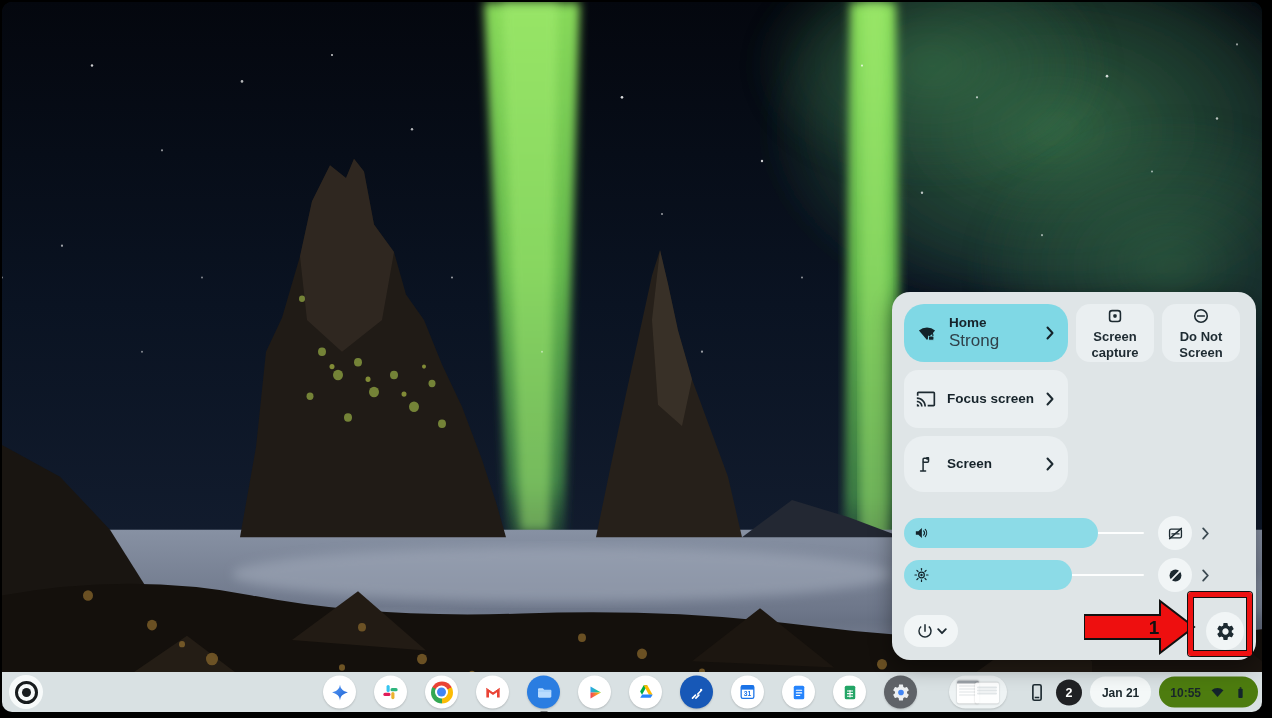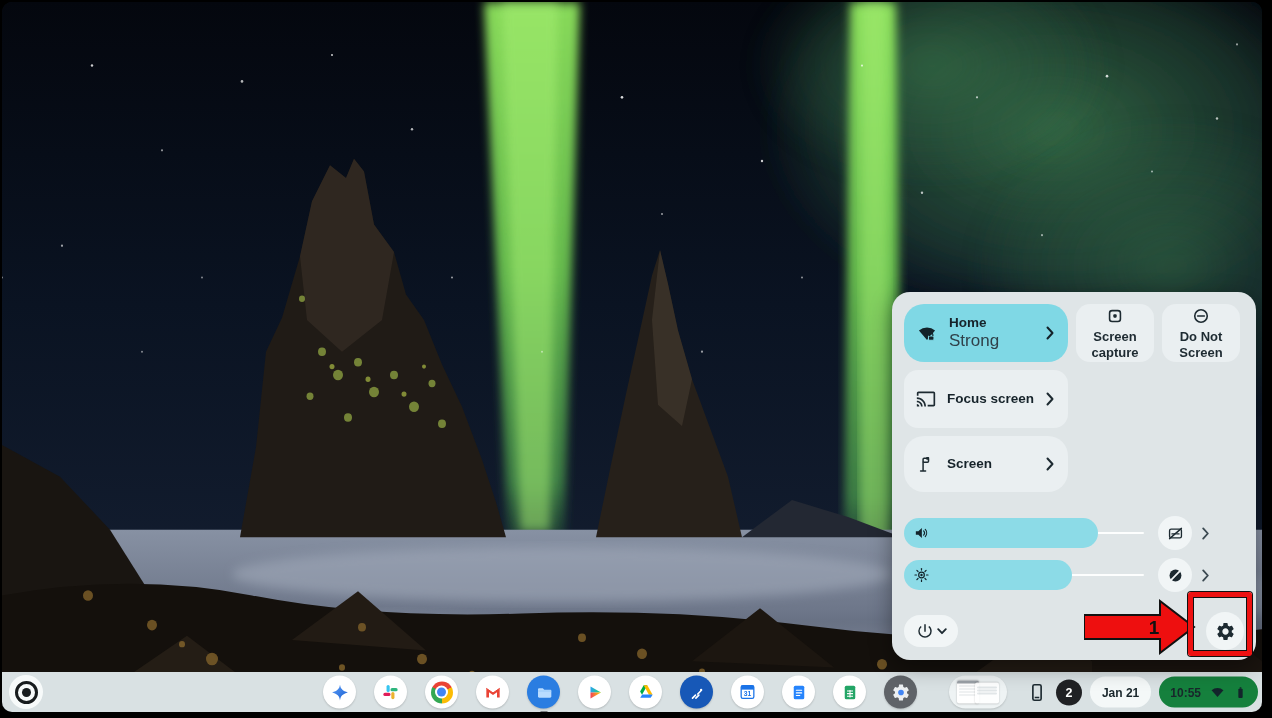--- a/index.html
+++ b/index.html
@@ -22,21 +22,21 @@
   .chrome-ball .w{width:13px;height:13px;border-radius:50%;background:#fff;display:flex;align-items:center;justify-content:center;}
   .chrome-ball .b{width:9px;height:9px;border-radius:50%;background:#4285f4;}
   .preview-pill{width:58px;height:33px;margin-left:14px;border-radius:17px;background:#eef3f4;position:relative;overflow:hidden;box-shadow:0 1px 2px rgba(0,0,0,.15);cursor:pointer;flex:0 0 auto;}
   .mini-win{position:absolute;background:#fff;border-radius:2px;box-shadow:0 0 2px rgba(0,0,0,.25);}
   .mini-win .bar{height:3px;background:#9aa0a6;border-radius:2px 2px 0 0;}
   .mini-win .ln{height:1.5px;background:#dfe3e6;margin:1.5px 2px 0 2px;border-radius:1px;}
   .tray{position:absolute;right:4px;top:50%;transform:translateY(-50%);display:flex;align-items:center;gap:8px;}
   .badge{width:26px;height:26px;border-radius:50%;background:#202124;color:#fff;font-size:12.5px;font-weight:bold;display:flex;align-items:center;justify-content:center;cursor:pointer;}
   .pill{height:31px;border-radius:16px;display:flex;align-items:center;padding:0 12px;font-size:12px;font-weight:bold;color:#19262b;cursor:pointer;}
   .pill.date{background:#f4f8f8;}
-  .pill.status{background:#15803d;gap:8px;padding:0 11px;}
+  .pill.status{background:#4d7c0f;gap:8px;padding:0 11px;}
 
   
   .qs{position:absolute;right:6px;bottom:52px;width:364px;height:368px;box-sizing:border-box;background:#dfe5e7;border-radius:18px;padding:12px;box-shadow:0 6px 22px rgba(0,0,0,.4);z-index:6;}
   .qs-row{display:flex;gap:8px;margin-bottom:8px;}
   .tile{background:#eaeff1;border-radius:14px;display:flex;align-items:center;cursor:pointer;box-sizing:border-box;}
   .tile.wide{width:164px;height:58px;padding:0 12px;border-radius:20px;}
   .tile.small{width:78px;height:58px;flex-direction:column;justify-content:center;text-align:center;gap:3px;}
   .tile.cyan{background:#7fd8e5;}
   .tile .txt{flex:1;margin-left:11px;min-width:0;}
   .t-title{font-size:13.5px;font-weight:bold;color:#16232a;line-height:1.2;}

